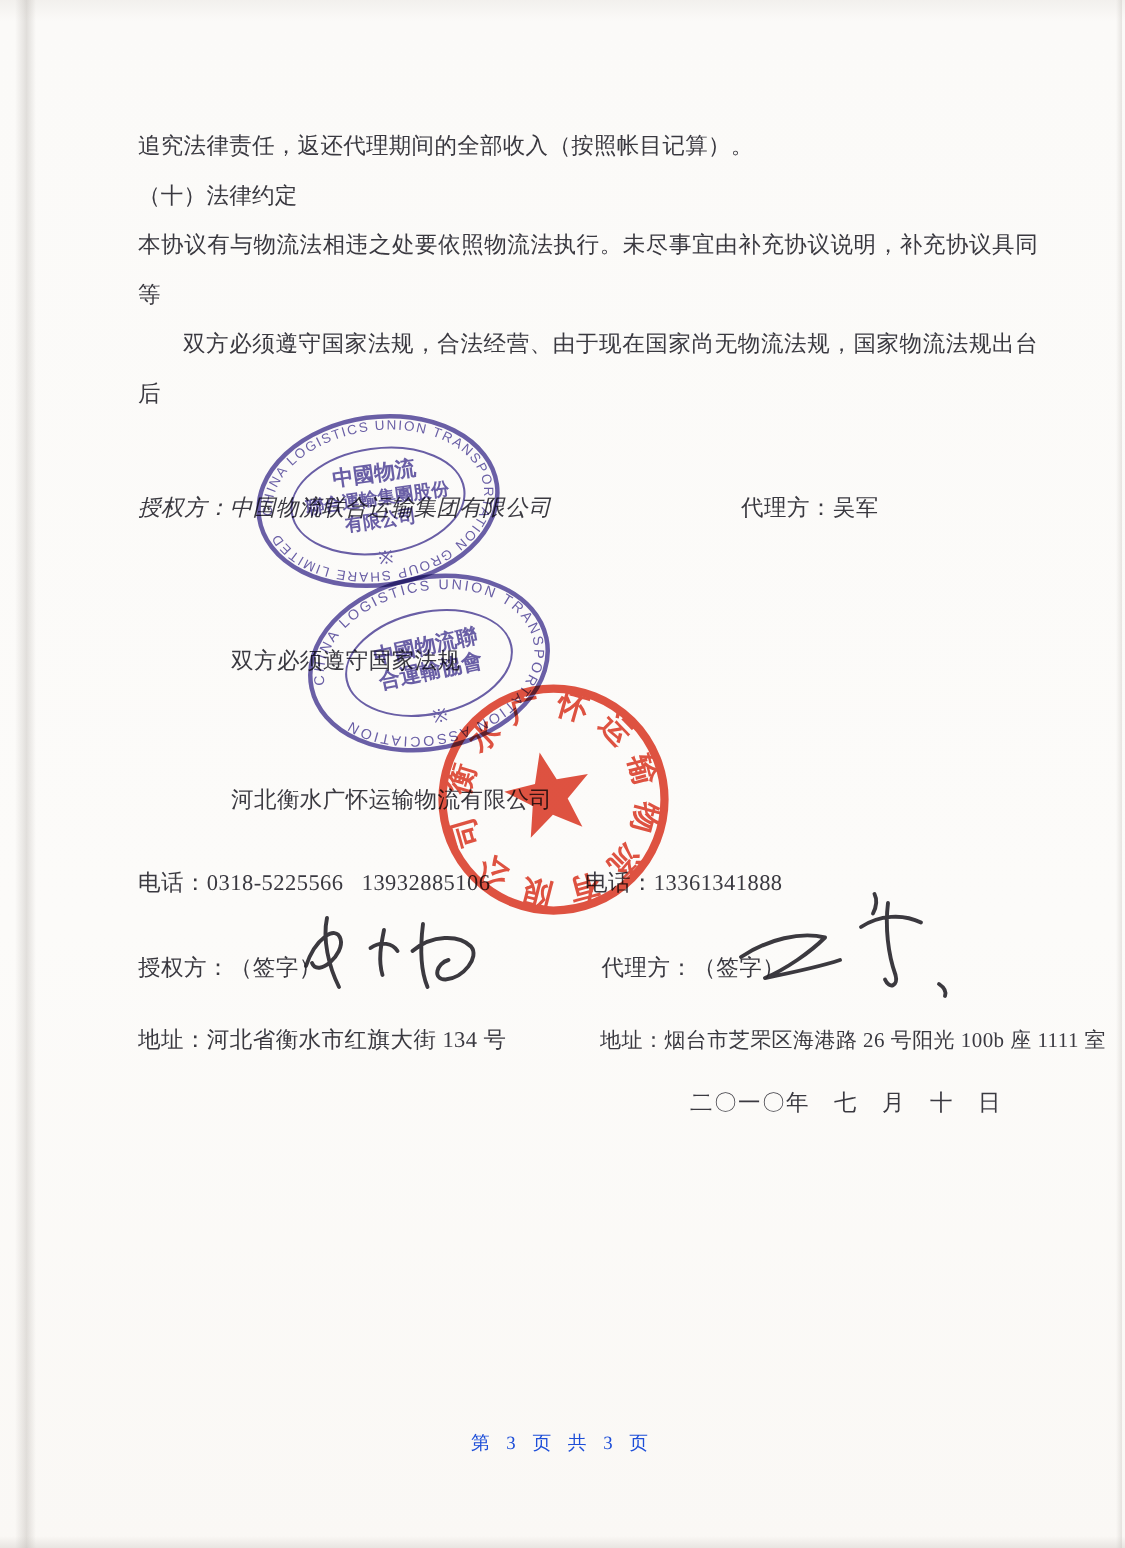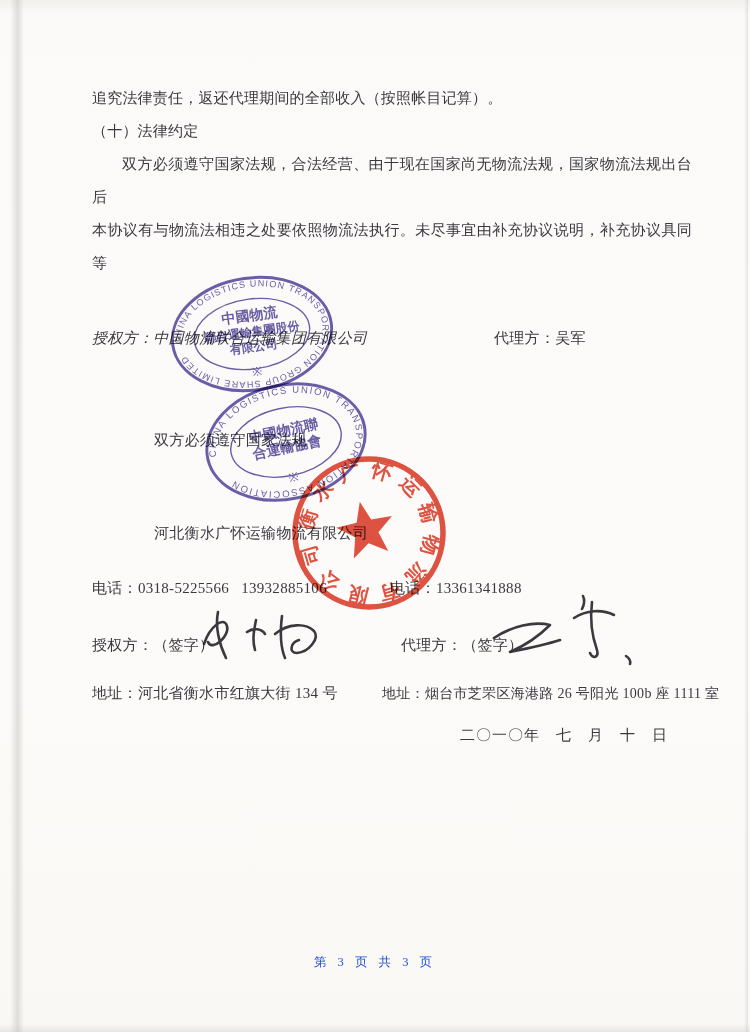--- a/index.html
+++ b/index.html
@@ -43,22 +43,22 @@
 <body>
 
 <div class="paper"></div>
 <div class="crease-left"></div>
 <div class="edge-right"></div>
 <div class="edge-bottom"></div>
 
 <div class="abs bodytext">
   <div>追究法律责任，返还代理期间的全部收入（按照帐目记算）。</div>
   <div>（十）法律约定</div>
+  <div class="jline">本协议有与物流法相违之处要依照物流法执行。未尽事宜由补充协议说明，补充协议具同等</div>
   <div class="jline indent">双方必须遵守国家法规，合法经营、由于现在国家尚无物流法规，国家物流法规出台后</div>
-  <div class="jline">本协议有与物流法相违之处要依照物流法执行。未尽事宜由补充协议说明，补充协议具同等</div>
 </div>
 
 <div class="abs line" style="left:92px;top:329px;font-style:italic;">授权方：中国物流联合运输集团有限公司</div>
 <div class="abs line" style="left:494px;top:329px;">代理方：吴军</div>
 
 <div class="abs line" style="left:154px;top:431px;">双方必须遵守国家法规</div>
 
 <div class="abs line" style="left:154px;top:524px;">河北衡水广怀运输物流有限公司</div>
 
 <div class="abs line" style="left:92px;top:579px;">电话：0318-5225566   13932885106</div>
@@ -73,21 +73,21 @@
   <path d="M86,12 C84,28 84,42 89,54 M79,30 C92,19 110,19 118,27 C124,34 113,48 101,49 C92,49 95,38 103,36"></path>
 </svg>
 <svg class="abs sig" style="left:486px;top:590px;" width="152" height="78" viewBox="0 0 152 78">
   <path d="M8,48 C26,36 48,31 64,35 C54,45 38,56 24,62 C44,58 62,54 74,50"></path>
   <path d="M88,28 C100,20 116,19 128,25 M106,12 C104,28 106,46 111,60 C113,67 107,70 104,63"></path>
   <path d="M97,6 C99,10 98,15 96,19"></path>
   <path d="M140,66 C143,68 145,71 144,74"></path>
 </svg>
 
 <div class="abs line" style="left:92px;top:684px;">地址：河北省衡水市红旗大街 134 号</div>
-<div class="abs line small" style="left:382px;top:685px;">地址：烟台市芝罘区海港路 26 号阳光 100b 座 1111 室</div>
+<div class="abs line small" style="left:400px;top:685px;">地址：烟台市芝罘区海港路 26 号阳光 100b 座 1111 室</div>
 
 <div class="abs" style="left:424px;top:726px;font-size:15px;letter-spacing:1px;margin-left:36px;">二〇一〇年　七　月　十　日</div>
 
 <svg class="abs stamp" style="left:166px;top:272px;transform:rotate(-8deg);" width="172" height="124" viewBox="0 0 172 124">
   <g fill="none" stroke="#564a9e">
     <ellipse cx="86" cy="62" rx="80" ry="56" stroke-width="3"></ellipse>
     <ellipse cx="86" cy="62" rx="58" ry="35" stroke-width="1.4"></ellipse>
   </g>
   <defs>
     <path id="ring1" d="M 15,62 A 71,47 0 1 1 157,62 A 71,47 0 1 1 15,62"></path>

